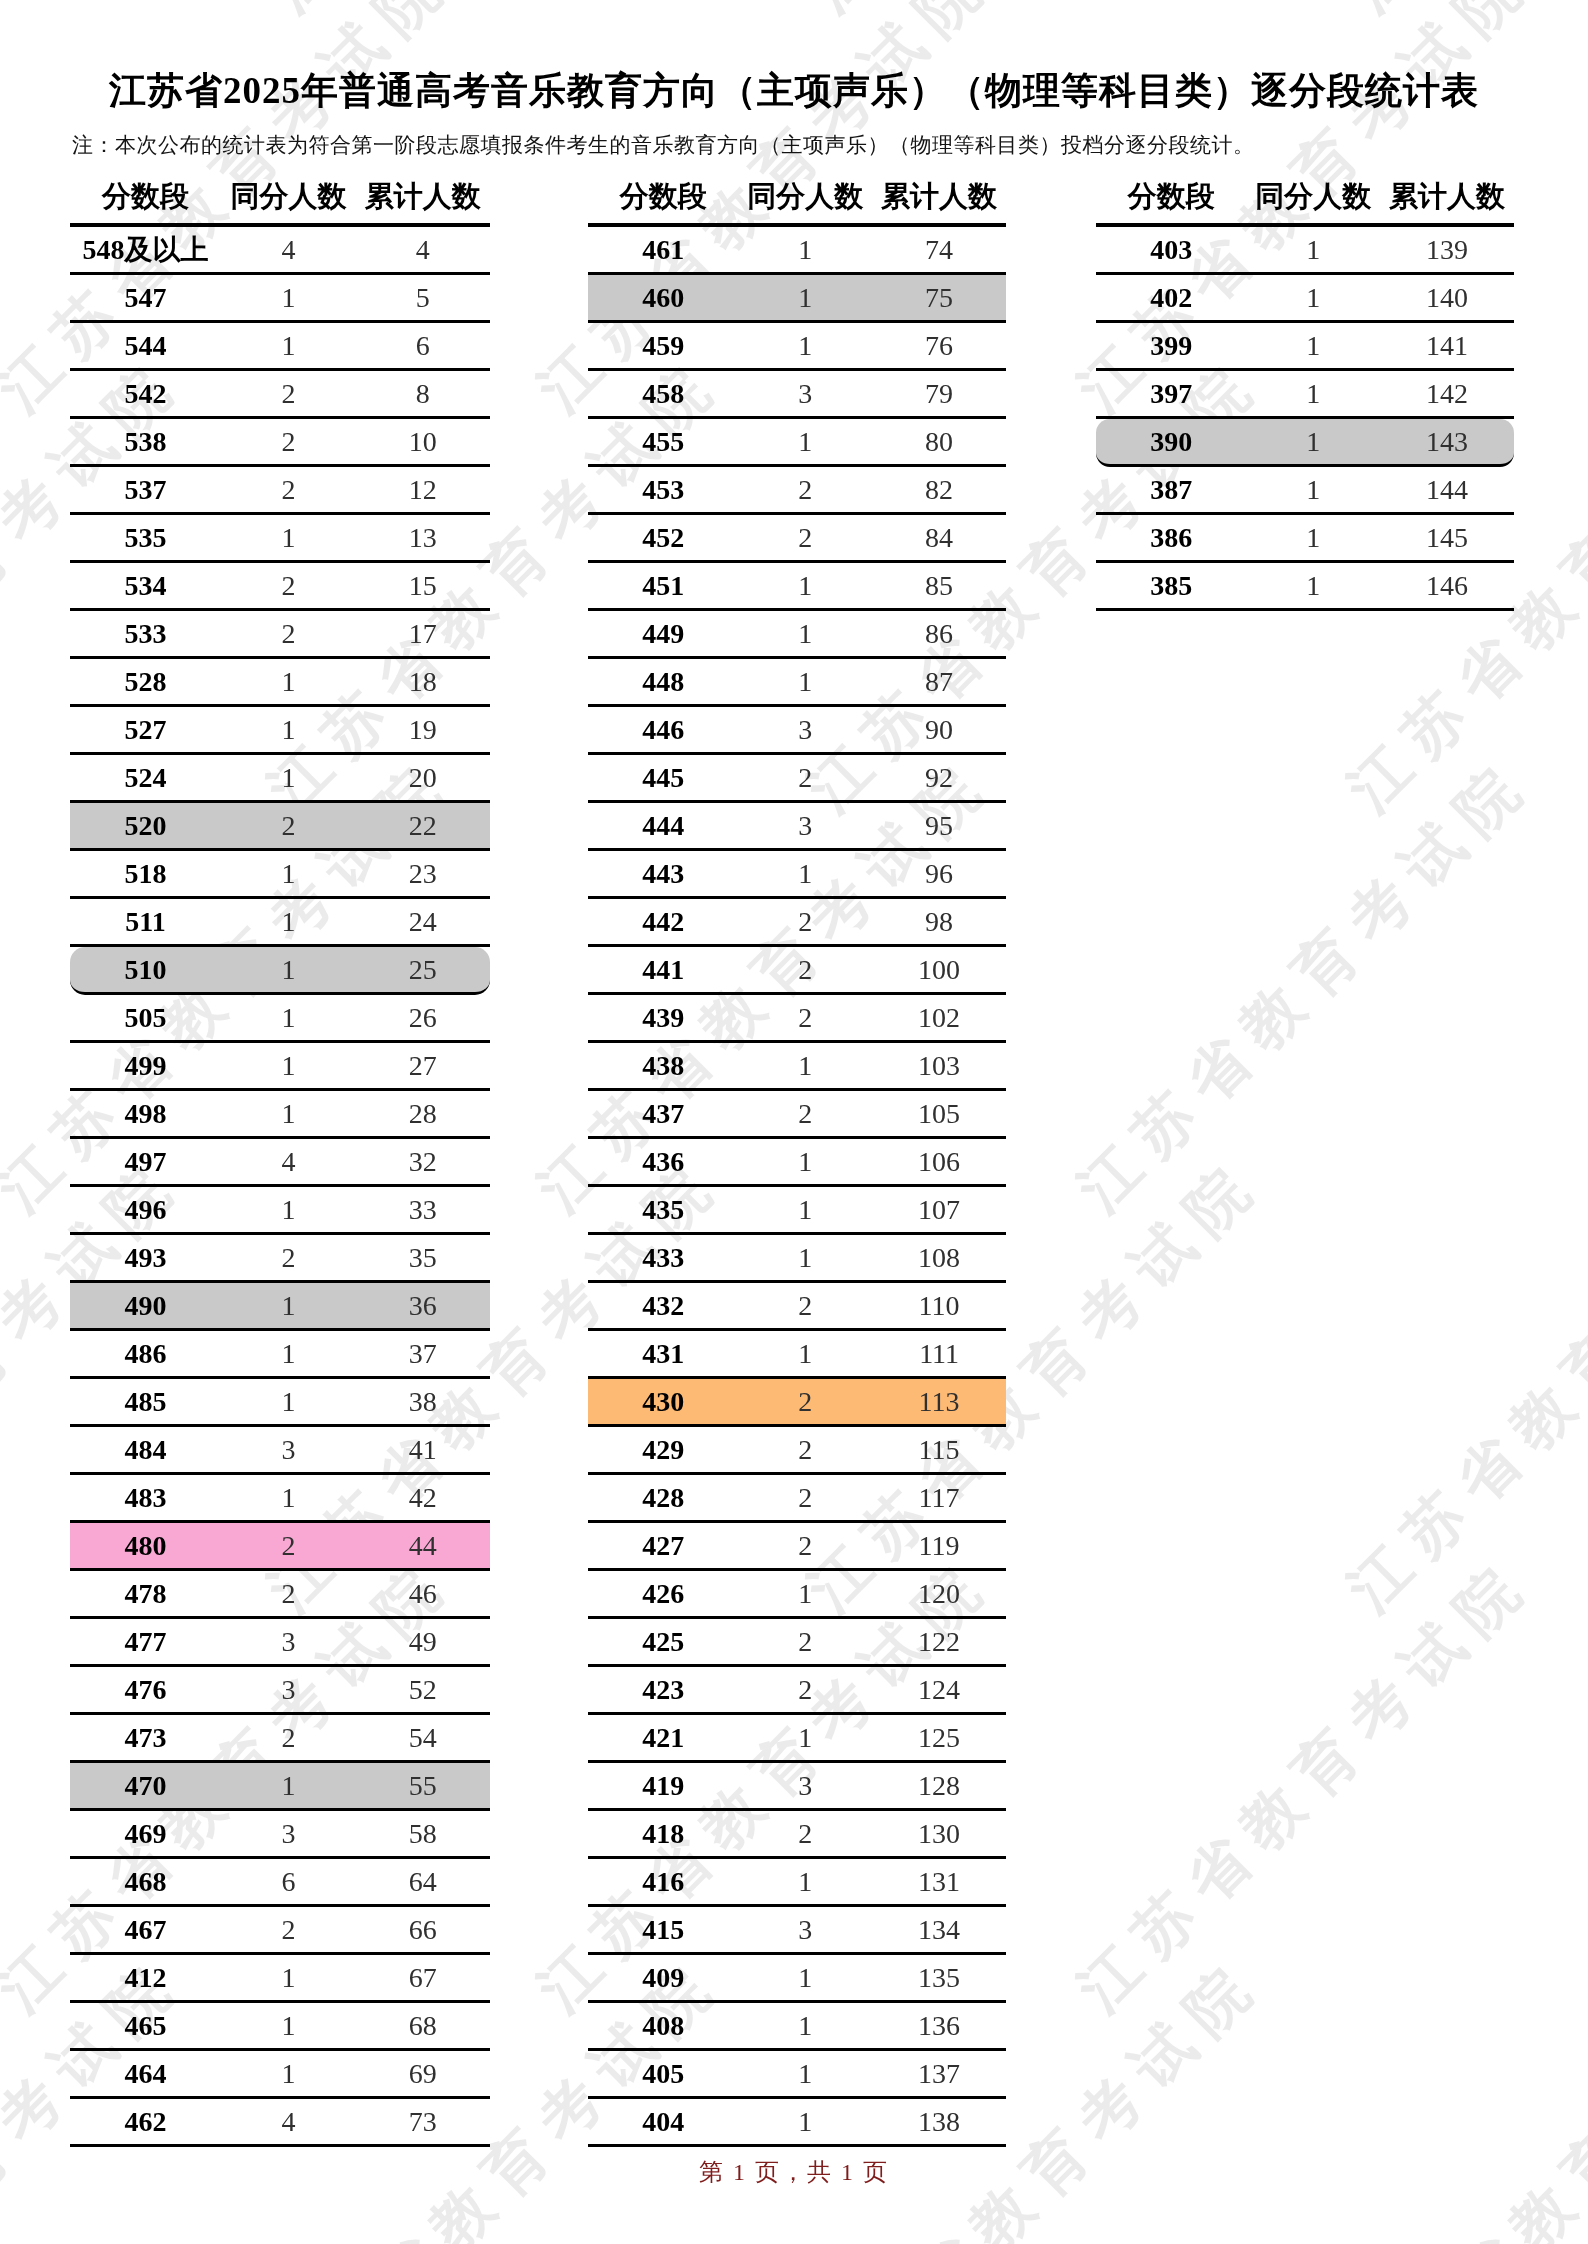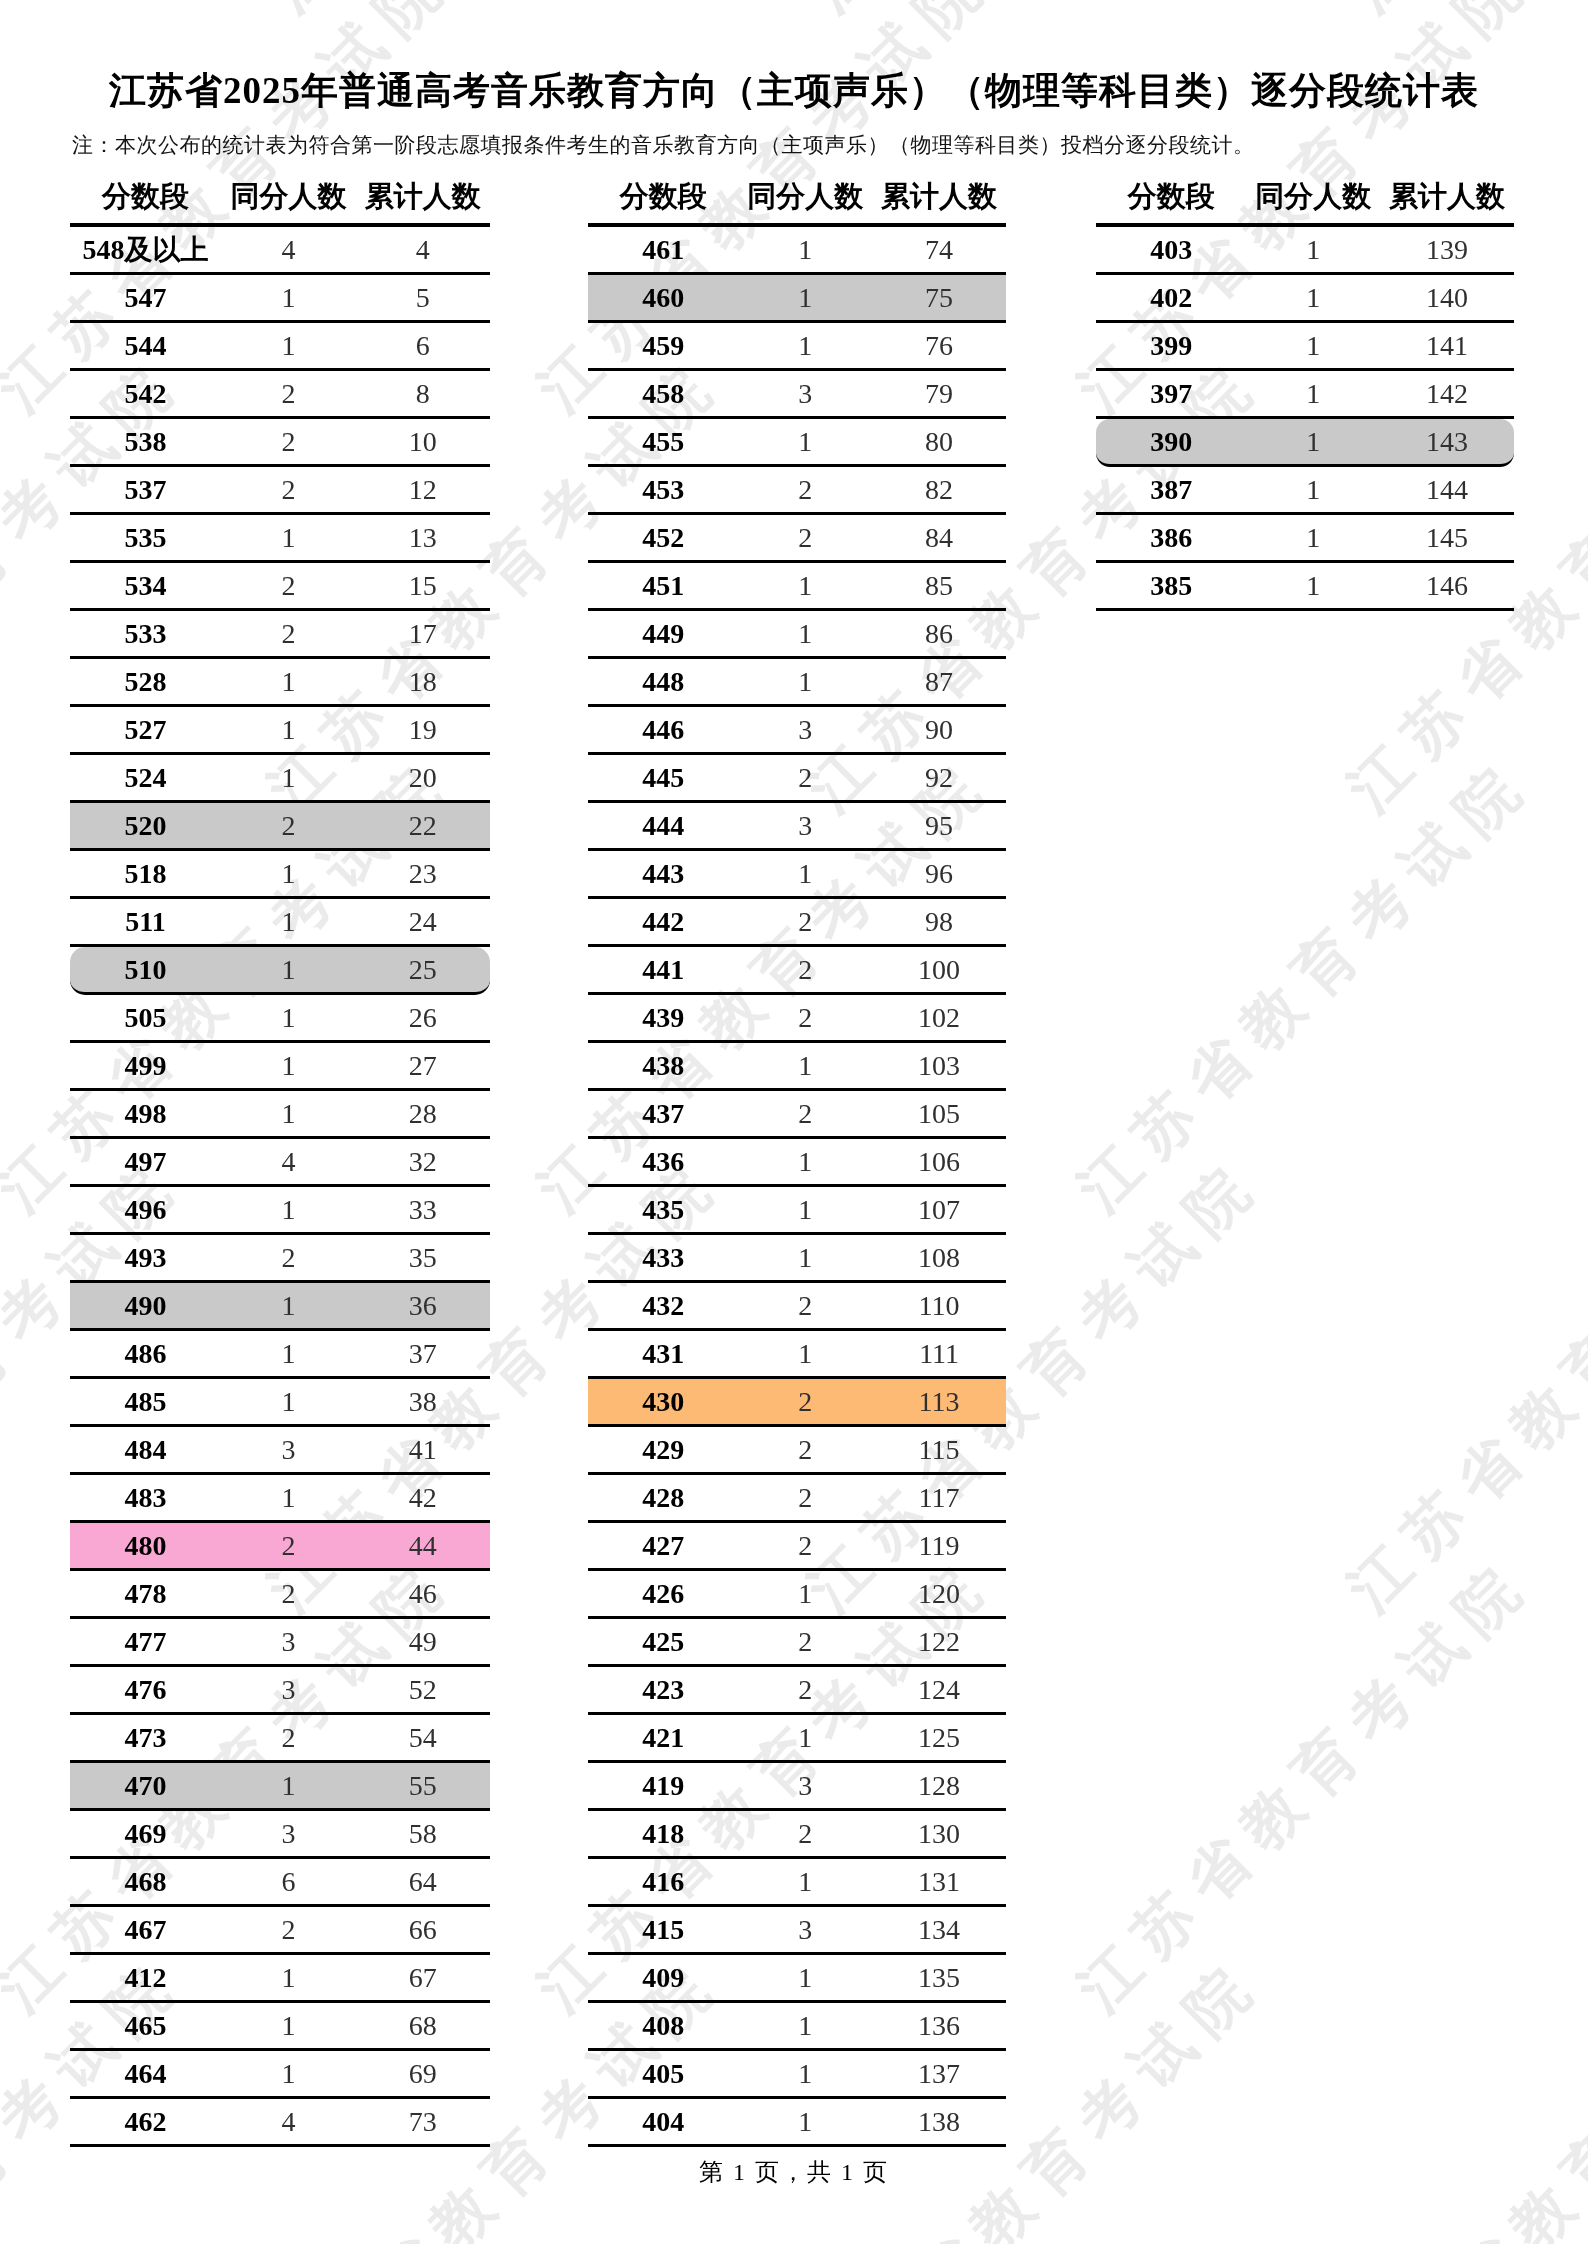--- a/index.html
+++ b/index.html
@@ -31,21 +31,21 @@
   }
   .rows .row{
     display:grid;grid-template-columns:36% 32% 32%;align-items:center;
     height:48px;box-sizing:border-box;border-bottom:3px solid #000;
     text-align:center;font-size:28px;
   }
   .row .score{font-weight:bold;white-space:nowrap;}
   .row .cnt,.row .cum{color:#303030;}
   .footer{
     position:absolute;top:2156px;left:0;width:100%;text-align:center;
-    font-size:24px;color:#000000;letter-spacing:2px;
+    font-size:24px;color:#7f1d1d;letter-spacing:2px;
   }
 </style>
 </head>
 <body>
 
 <div class="page">
   <div class="wm-layer">
       <div class="wm" style="left: -260px; top: -40px;">江苏省教育考试院</div>
       <div class="wm" style="left: 280px; top: -40px;">江苏省教育考试院</div>
       <div class="wm" style="left: 820px; top: -40px;">江苏省教育考试院</div>

